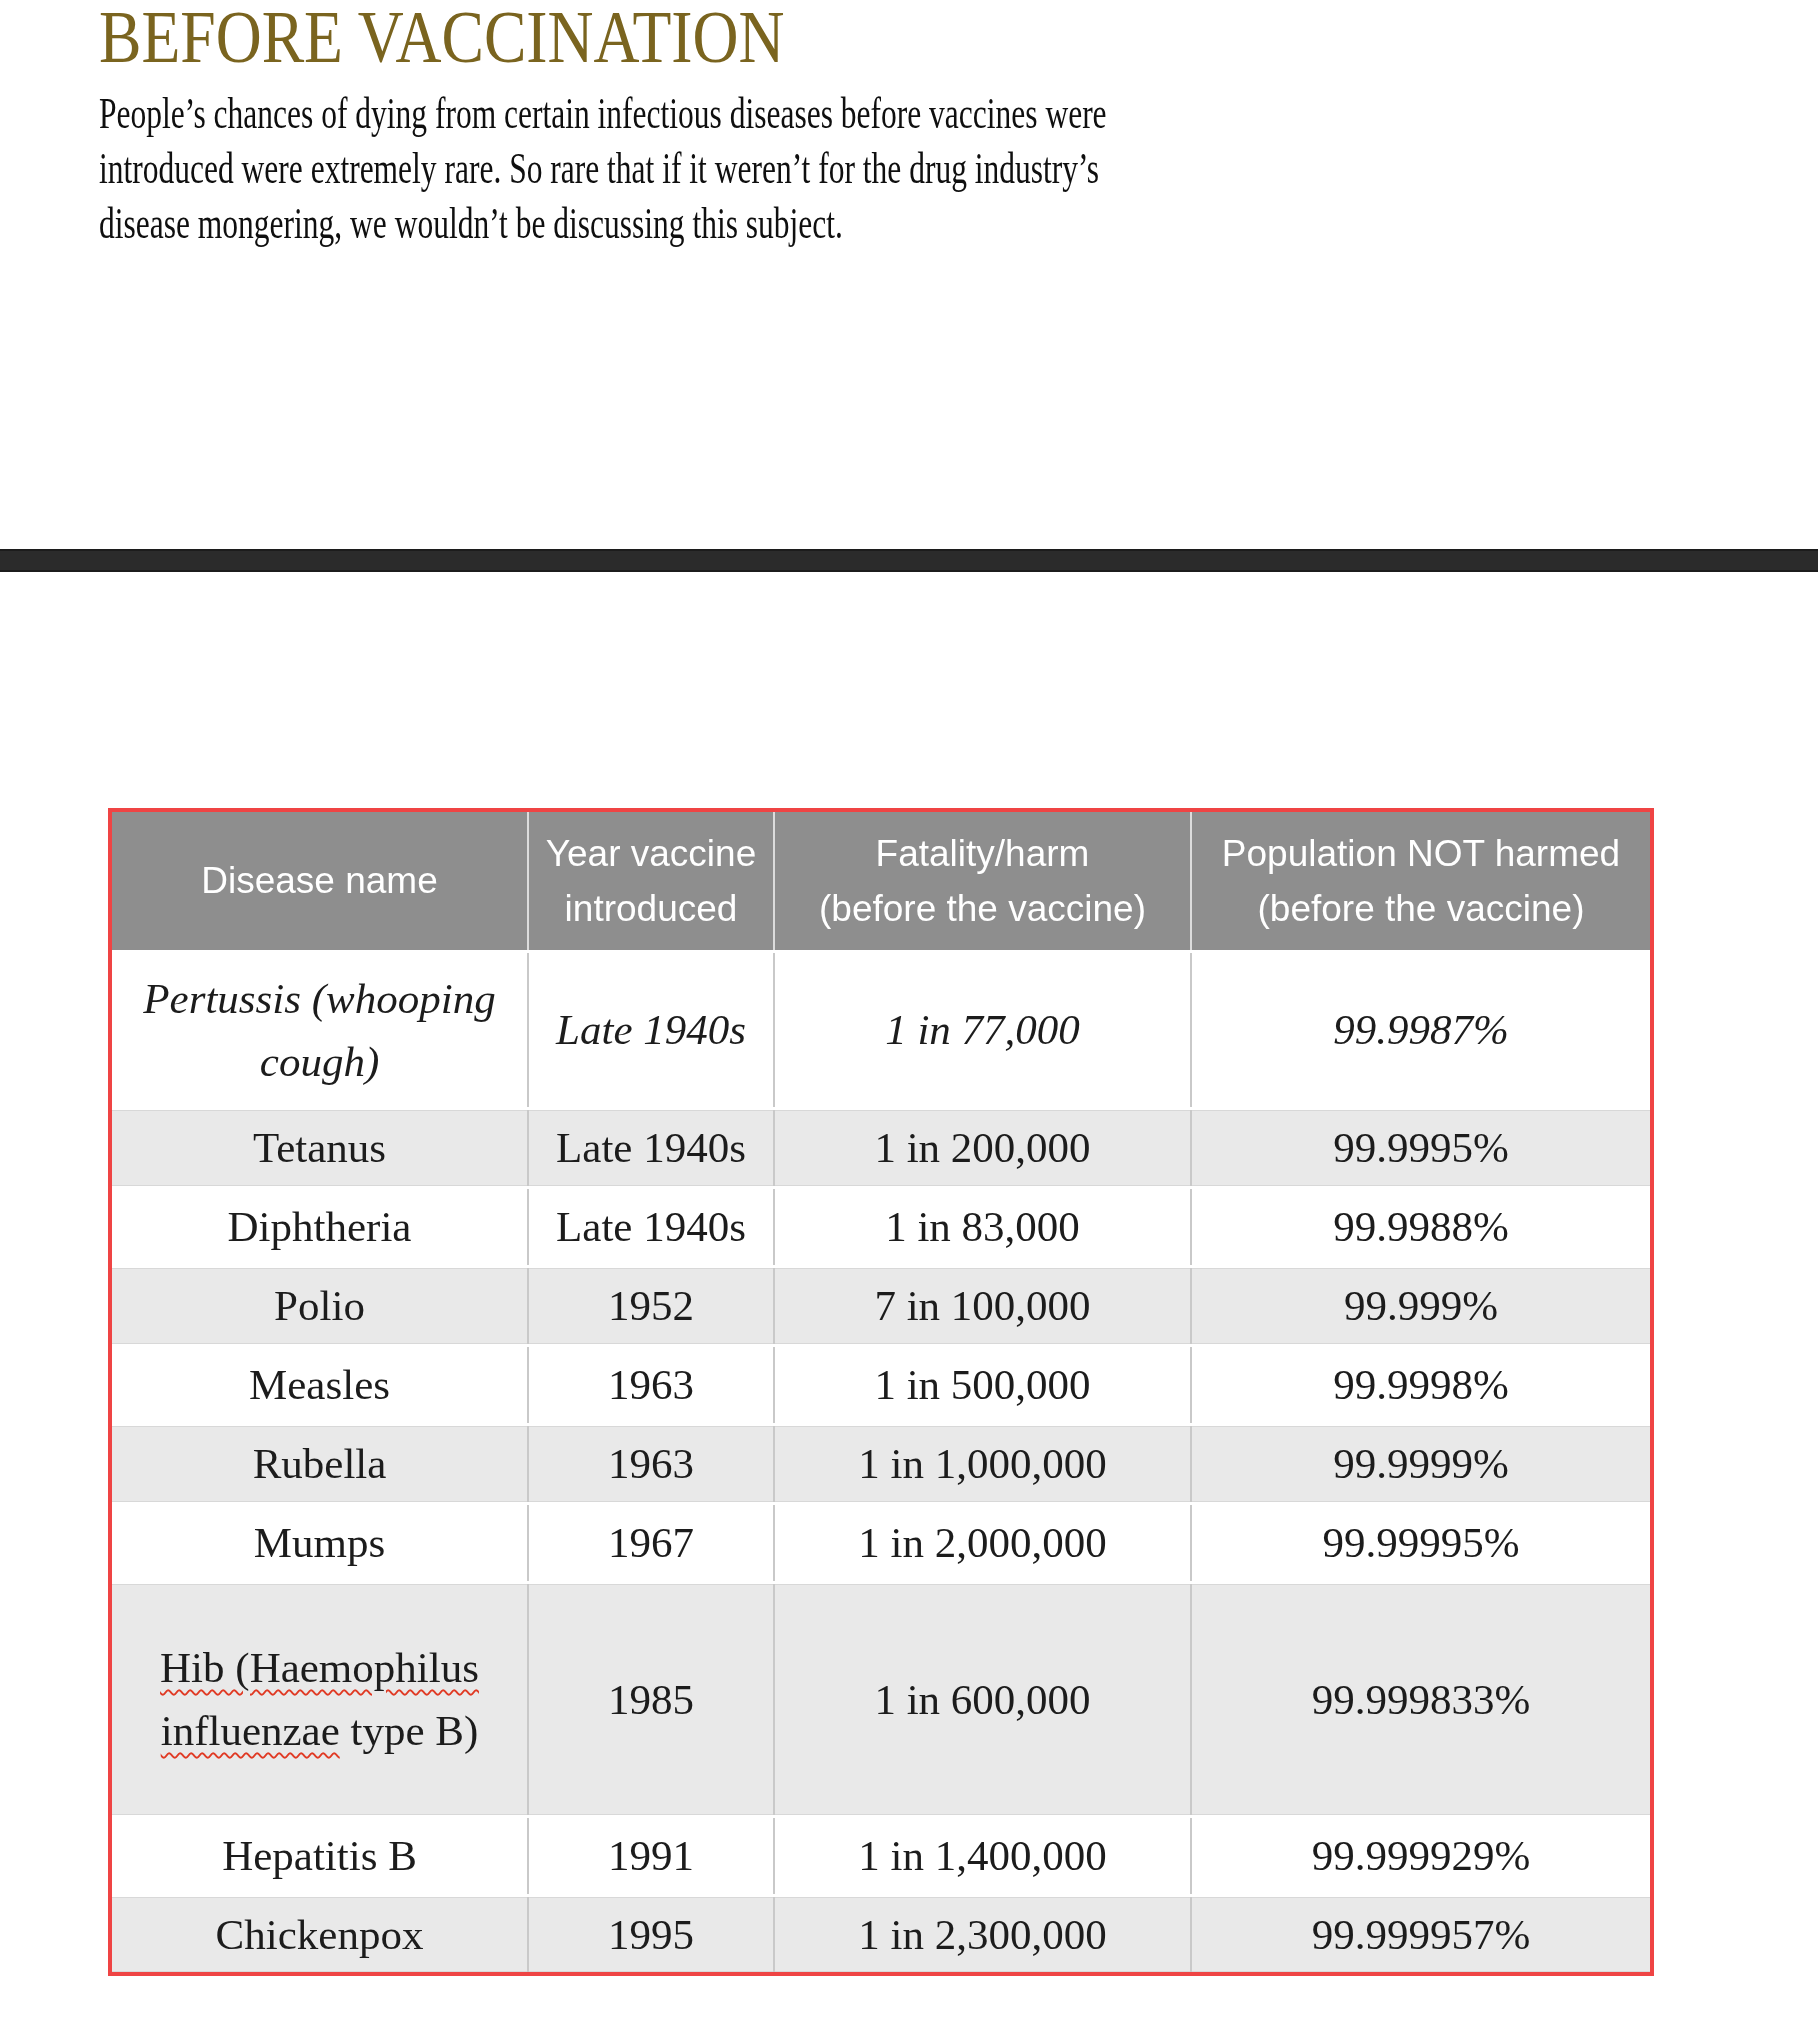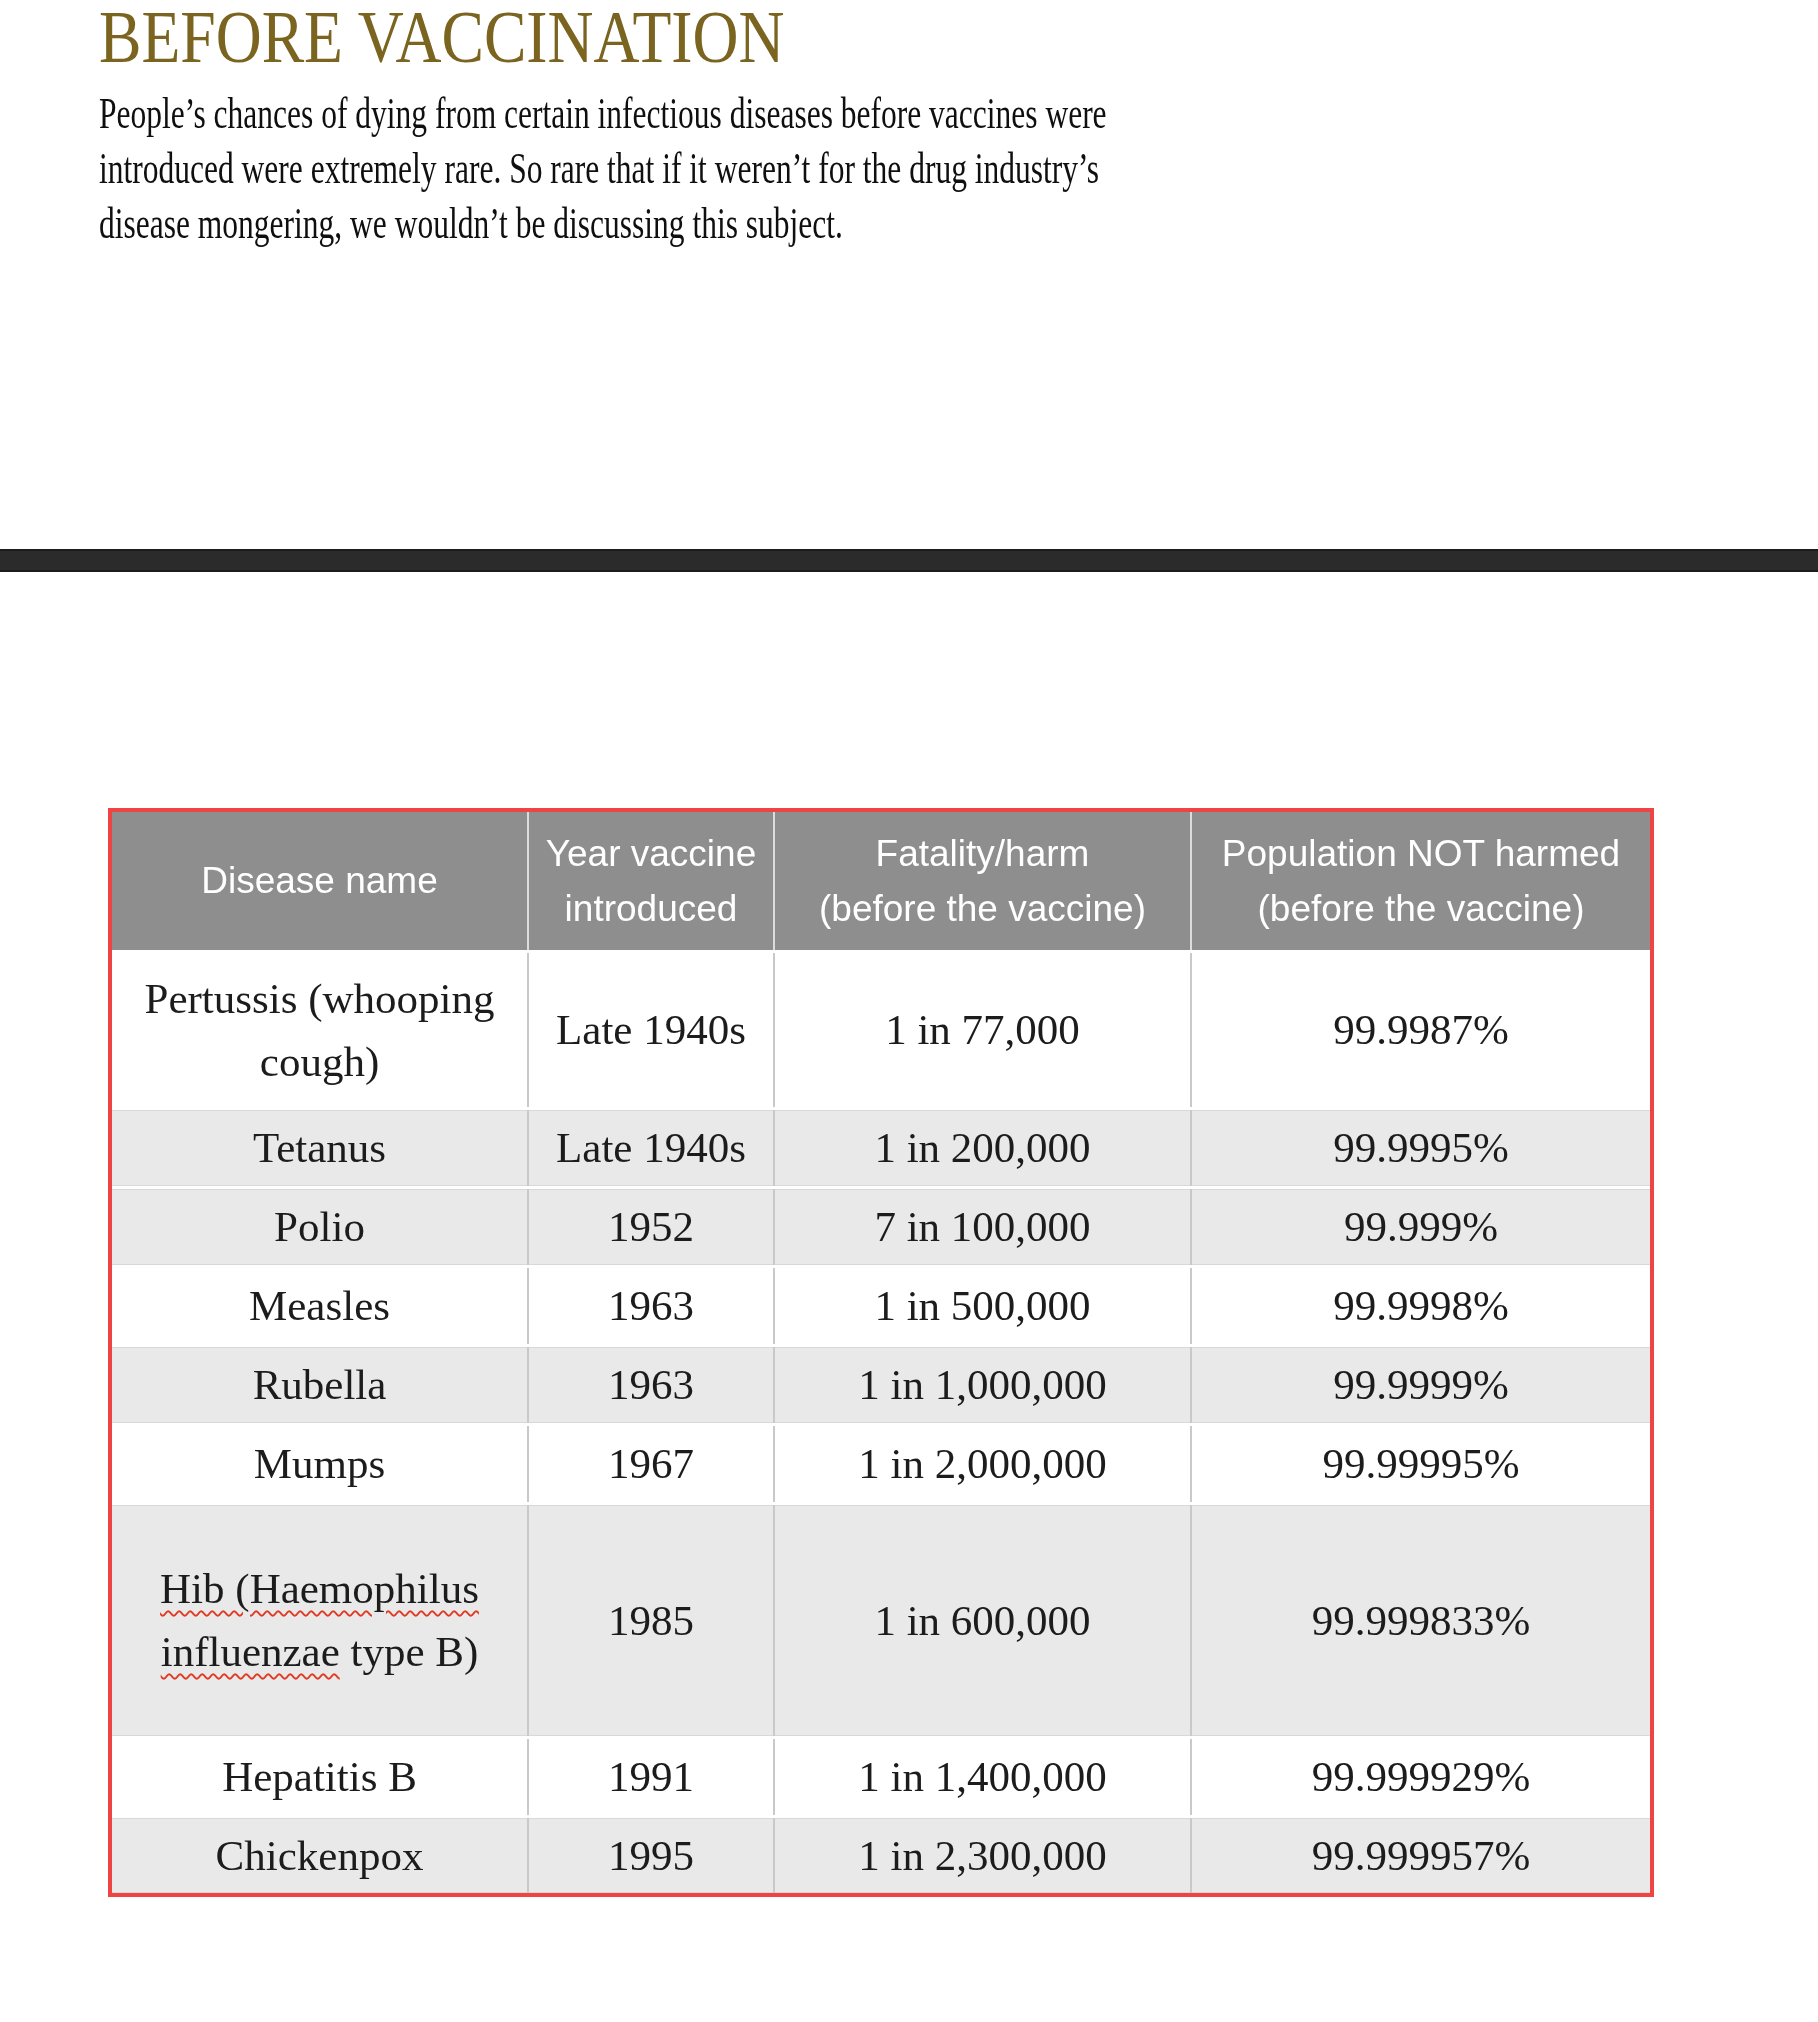--- a/index.html
+++ b/index.html
@@ -49,21 +49,21 @@
     font-family:"Liberation Sans", sans-serif;
     font-weight:normal;
     font-size:37px;line-height:55px;
     text-align:center;vertical-align:middle;
     white-space:pre-line;
   }
   th + th{border-left:2px solid var(--hdr-div,#dcdcdc);}
 
   tbody tr{height:79px;background:#ffffff;}
   tbody tr.shade{background:var(--band-bg,#e9e9e9);padding-left:22px;}
-  tbody tr.h-tall{height:157px;}
+  tbody tr.h-tall{height:157px;font-style:italic;}
   tbody tr.h-xtall{height:234px;}
   td{
     font-size:43px;line-height:63px;color:#1c1c1c;
     text-align:center;vertical-align:middle;
     padding:0 23.6px;
     border-top:3px solid #ffffff;
   }
   td + td{border-left:2px solid var(--grid,#c9c9c9);margin-left:36px;}
   tbody tr.shade td{box-shadow:inset 0 1px 0 #d8d8d8, inset 0 -1px 0 #d8d8d8;}
 
@@ -110,20 +110,26 @@
         <td>Late 1940s</td>
         <td>1 in 77,000</td>
         <td>99.9987%</td>
       </tr>
       <tr class="shade">
         <td><span>Tetanus</span></td>
         <td>Late 1940s</td>
         <td>1 in 200,000</td>
         <td>99.9995%</td>
       </tr>
+      <tr>
+        <td><span>Diphtheria</span></td>
+        <td>Late 1940s</td>
+        <td>1 in 83,000</td>
+        <td>99.9988%</td>
+      </tr>
       <tr class="shade">
         <td><span>Polio</span></td>
         <td>1952</td>
         <td>7 in 100,000</td>
         <td>99.999%</td>
       </tr>
       <tr>
         <td><span>Measles</span></td>
         <td>1963</td>
         <td>1 in 500,000</td>

